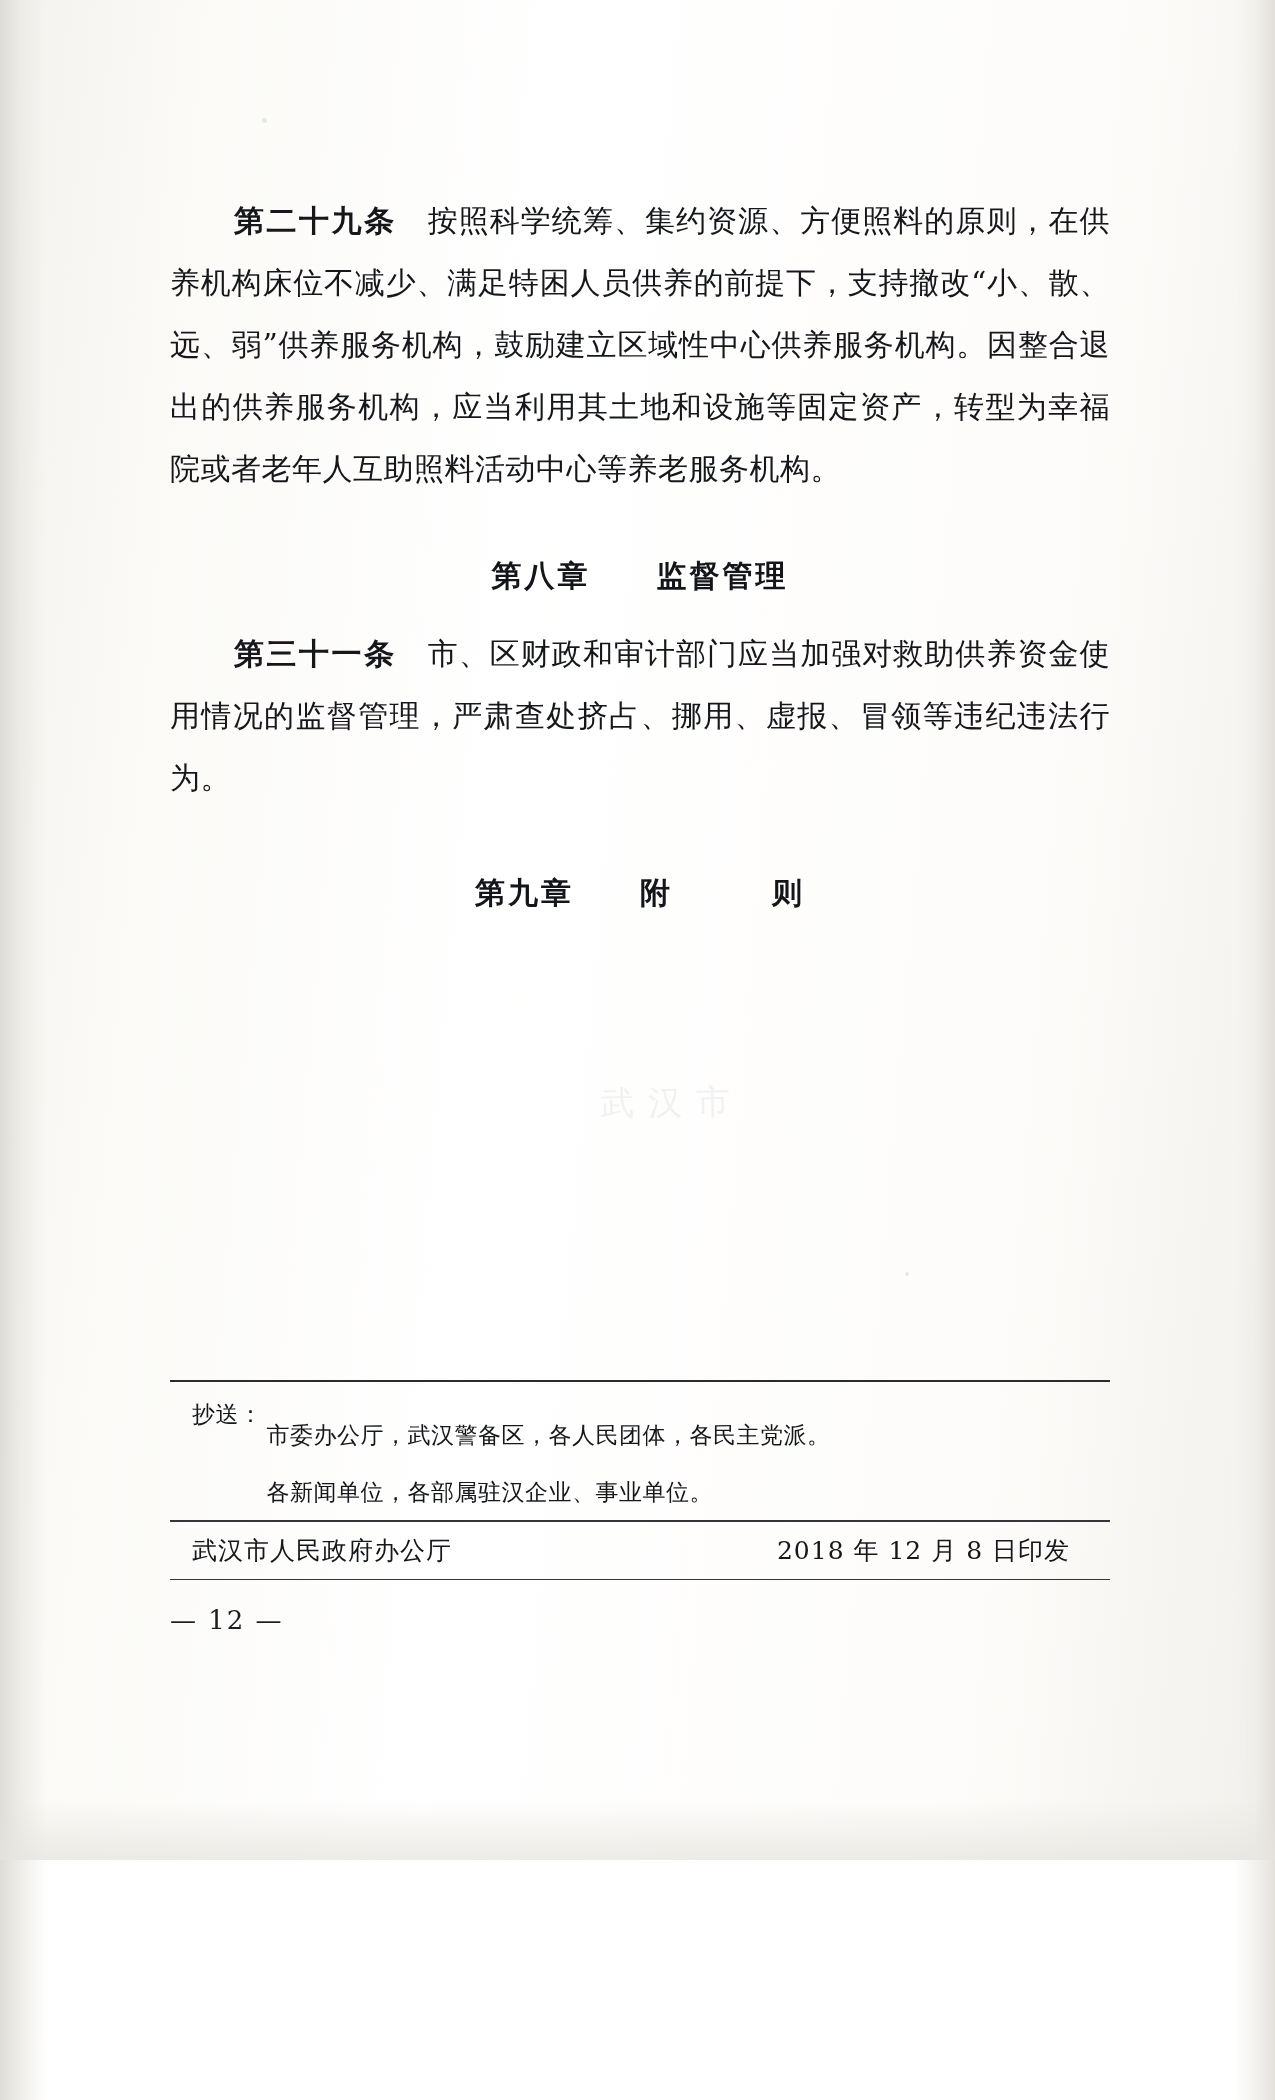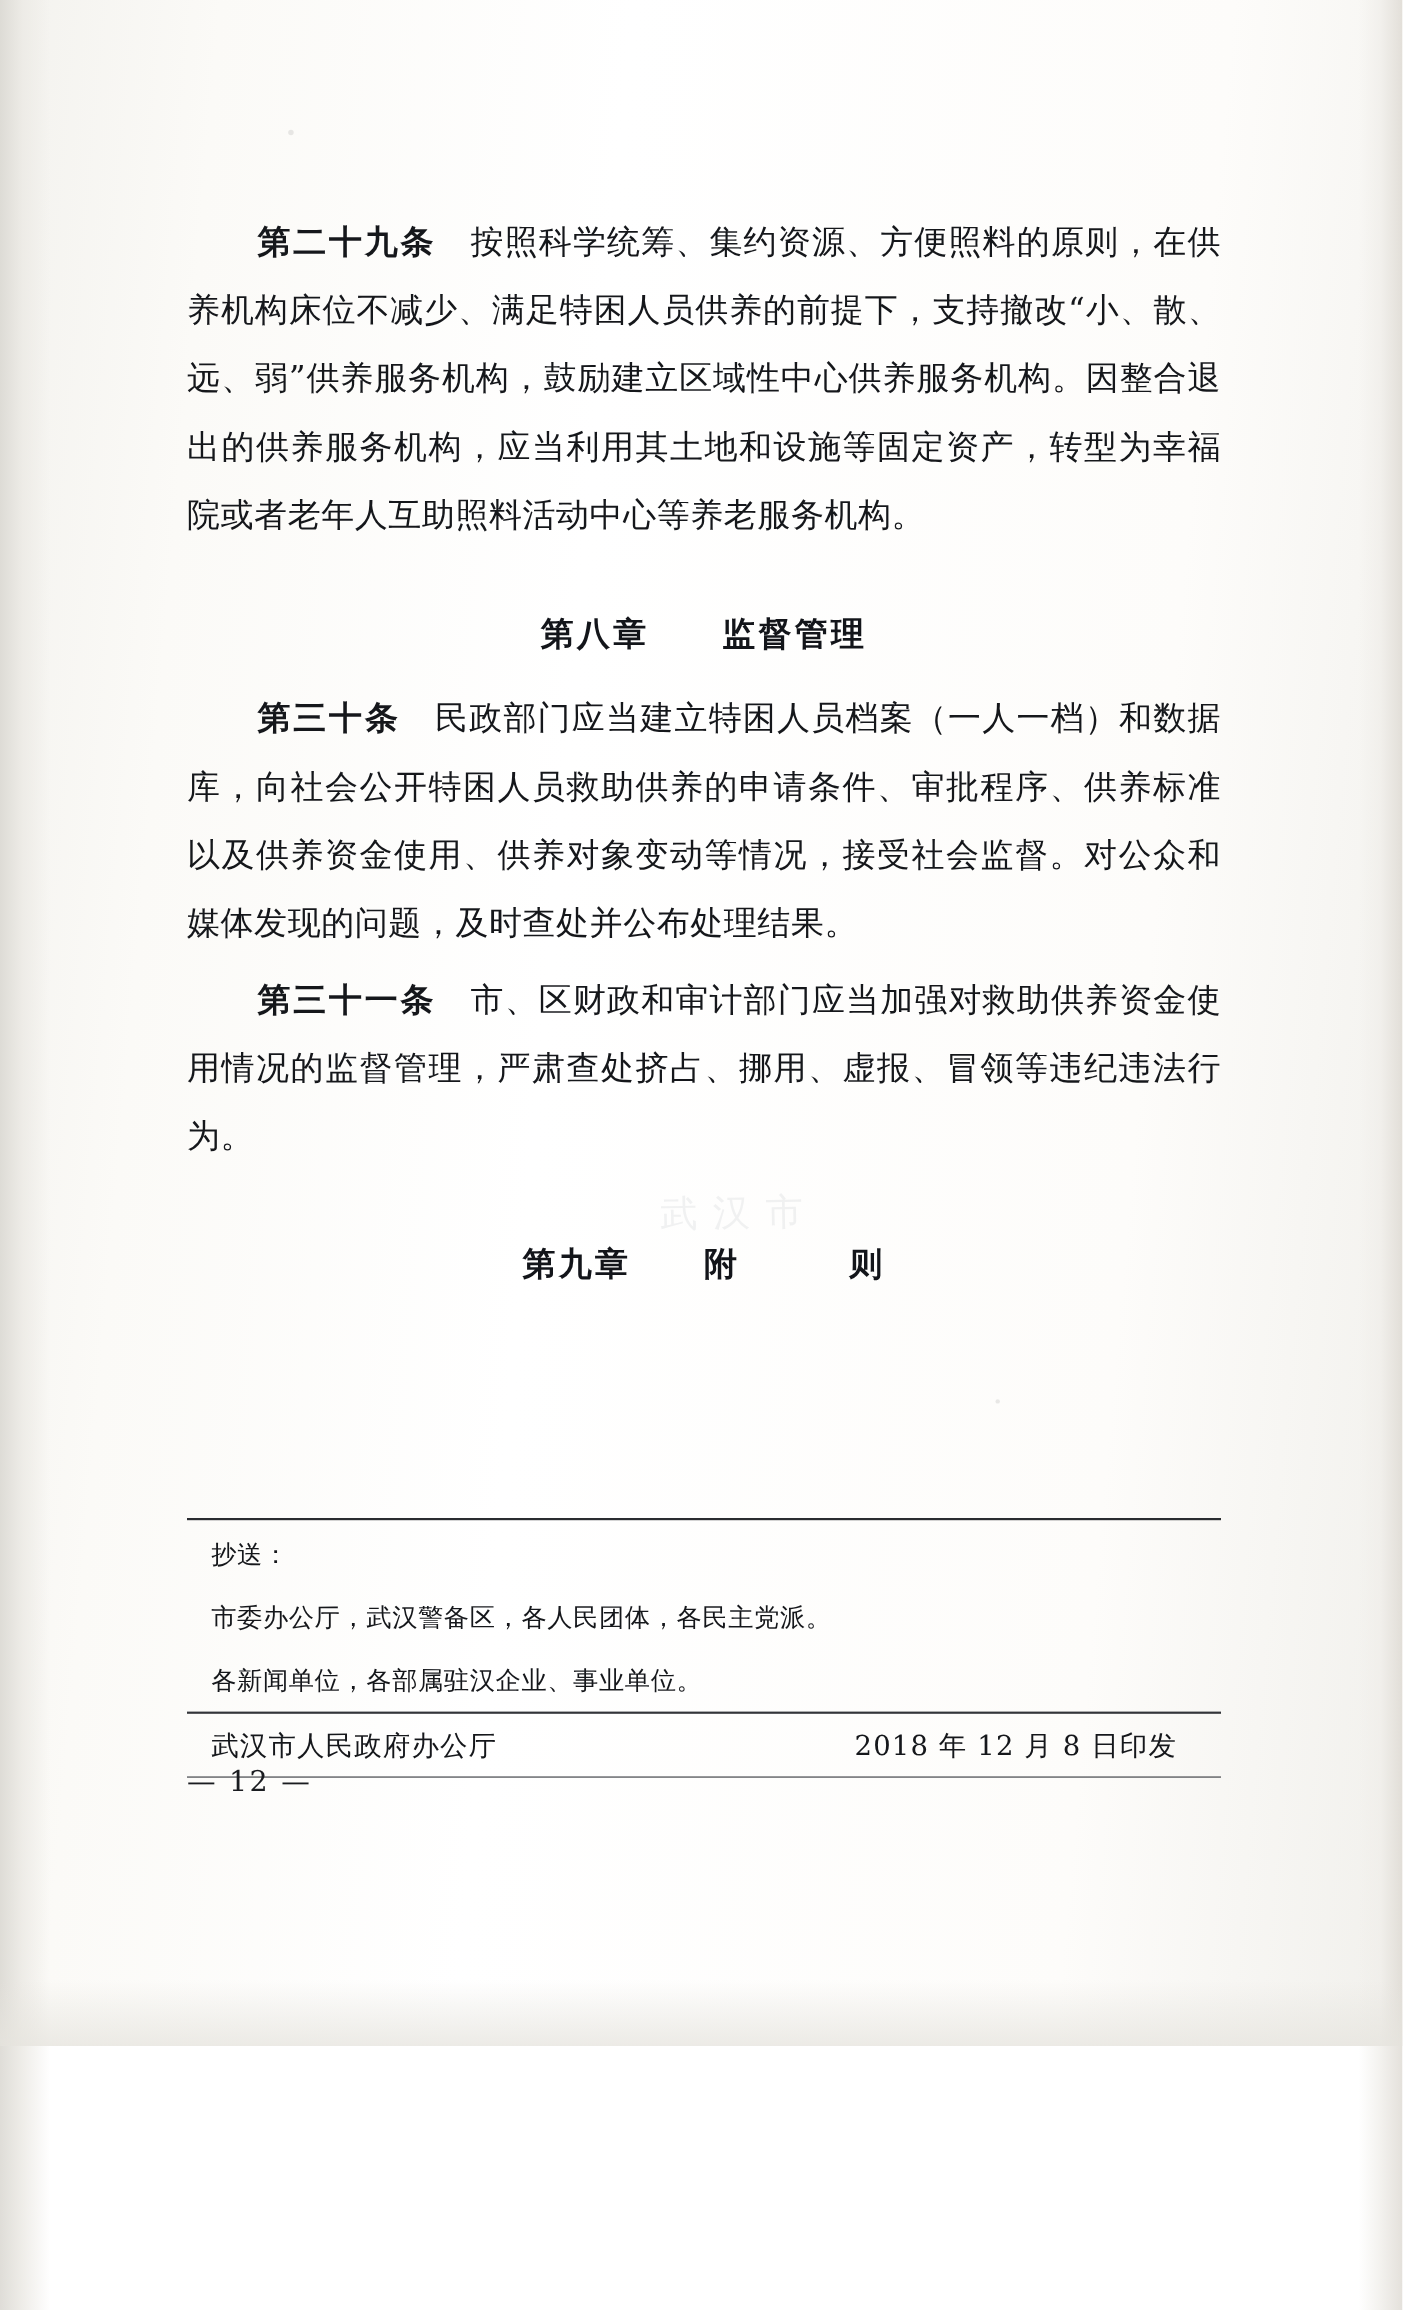--- a/index.html
+++ b/index.html
@@ -89,21 +89,20 @@
     width: 100%;
   }
   .rule.thin { height: 1.5px; background: #33353a; }
   .cc-area {
     display: flex;
     padding: 14px 0 10px 22px;
     font-size: 23px;
     line-height: 36px;
     color: #15171b;
     letter-spacing: 0.5px;
-    flex-direction: column;
   }
   .cc-label {
     white-space: nowrap;
     padding-right: 4px;
   }
   .cc-lines {
     display: block;
   }
   .cc-lines div { white-space: nowrap; margin-top: 21px; }
   .issuer-row {
@@ -156,21 +155,20 @@
   <div class="ghost">武汉市</div>
 
   <div class="content">
 
     <p class="para"><span class="lead">第二十九条</span><span>　按照科学统筹、集约资源、方便照料的原则，在供养机构床位不减少、满足特困人员供养的前提下，支持撤改“小、散、远、弱”供养服务机构，鼓励建立区域性中心供养服务机构。因整合退出的供养服务机构，应当利用其土地和设施等固定资产，转型为幸福院或者老年人互助照料活动中心等养老服务机构。</span></p>
 
     <div class="spacer-1"></div>
 
     <h2 class="chapter">第八章　　监督管理</h2>
 
-    <p class="para"><span class="lead">第三十条</span><span>　民政部门应当建立特困人员档案（一人一档）和数据库，向社会公开特困人员救助供养的申请条件、审批程序、供养标准以及供养资金使用、供养对象变动等情况，接受社会监督。对公众和媒体发现的问题，及时查处并公布处理结果。</span></p>
 
     <p class="para"><span class="lead">第三十一条</span><span>　市、区财政和审计部门应当加强对救助供养资金使用情况的监督管理，严肃查处挤占、挪用、虚报、冒领等违纪违法行为。</span></p>
 
     <div class="spacer-2"></div>
 
     <h2 class="chapter wide">第九章　　附　　　则</h2>
 
   </div>
 
   <div class="footer-block">

